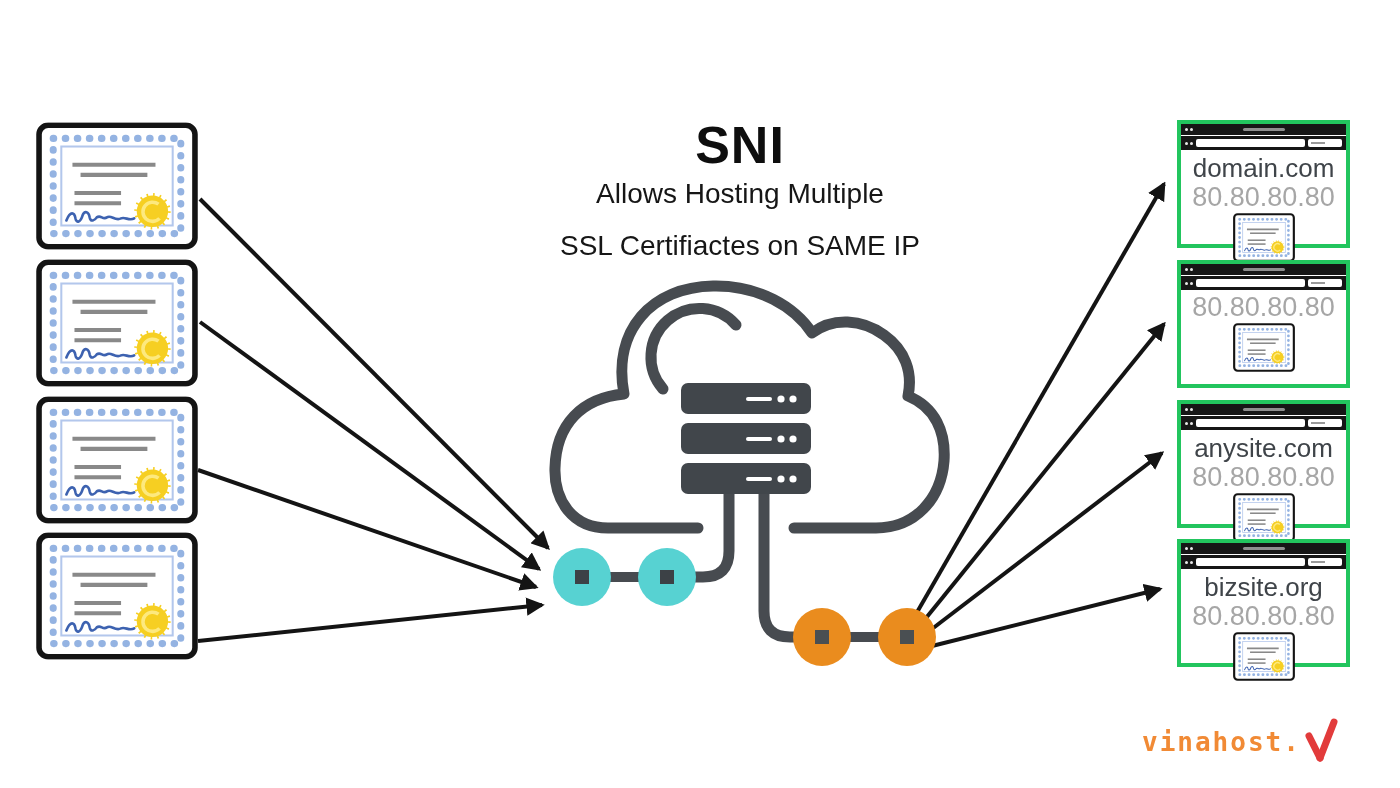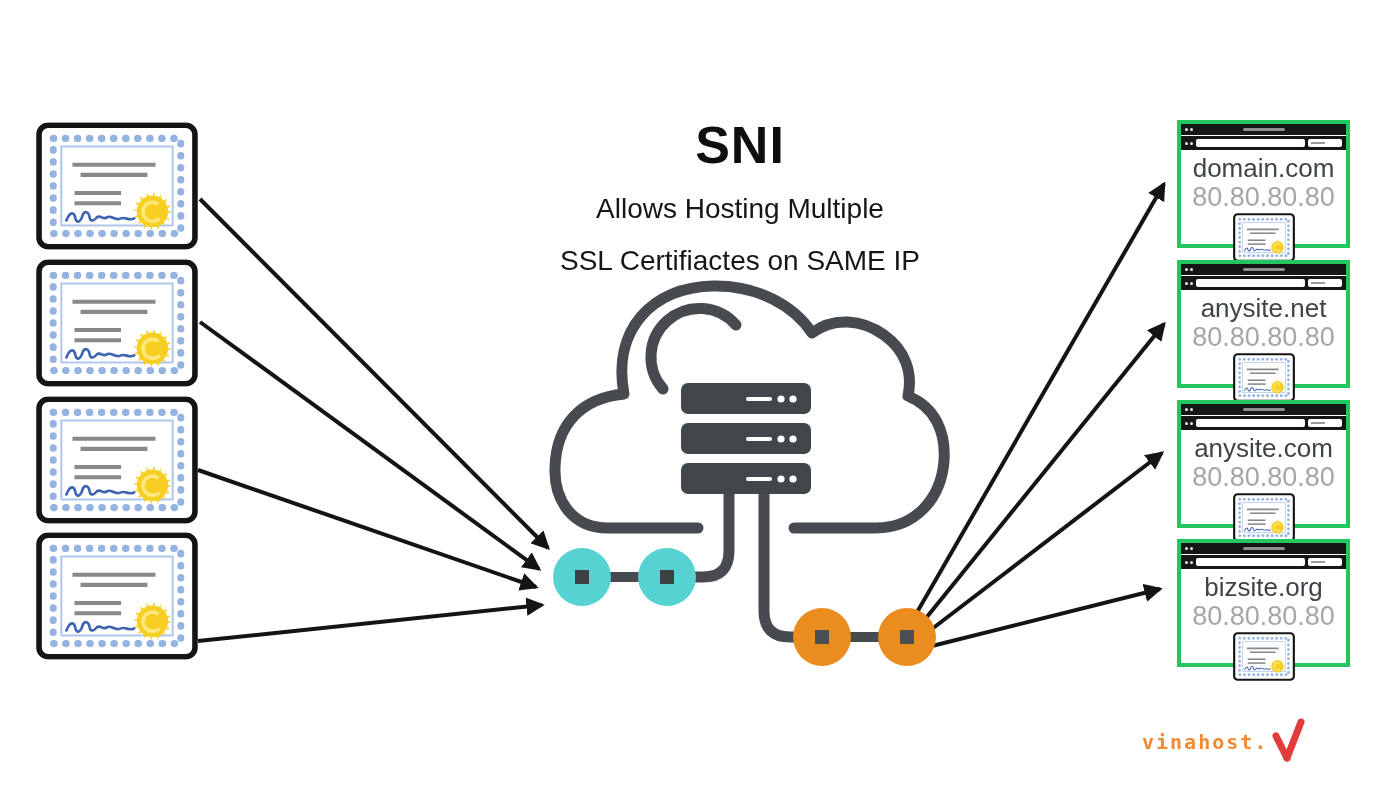--- a/index.html
+++ b/index.html
@@ -6,42 +6,42 @@
   .canvas{position:relative;width:1400px;height:788px;background:#ffffff;overflow:hidden;
           font-family:"Liberation Sans", sans-serif;padding-left:40px;}
   
   #diagram{position:absolute;left:0;top:0;width:1400px;height:788px;}
   
   .cert-card{position:absolute;left:36px;width:162px;height:128px;}
   .cert-card svg{display:block;width:162px;height:128px;}
   
   .title-block{position:absolute;left:530px;top:116px;width:420px;text-align:center;color:#0e0e0e;}
   .title-block h1{margin:0;font-size:52px;font-weight:700;letter-spacing:1px;line-height:58px;}
-  .subtitle{font-size:28px;line-height:36px;color:#161616;margin-top:17px;}
+  .subtitle{font-size:28px;line-height:36px;color:#161616;margin-top:2px;}
   
   .bwindow{position:absolute;left:1177px;width:173px;height:128px;background:#fff;
            border:4px solid #22c55e;box-sizing:border-box;}
   .bw-titlebar{height:11px;background:#161616;display:flex;align-items:center;
                border-bottom:1px solid #ffffff;position:relative;}
   .bw-toolbar{height:14px;background:#161616;display:flex;align-items:center;gap:3px;padding:0 4px;}
   .dotpair{display:flex;gap:2px;margin-left:4px;}
   .wdot{width:3px;height:3px;border-radius:50%;background:#e8e8e8;}
   .tbar-text{position:absolute;left:50%;top:4px;transform:translateX(-50%);
              width:42px;height:3px;border-radius:2px;background:#8f8f8f;}
   .addr{flex:1;height:8px;background:#ffffff;border-radius:2px;}
   .sbox{width:34px;height:8px;background:#ffffff;border-radius:2px;display:flex;align-items:center;padding-left:3px;box-sizing:border-box;}
   .sbox i{display:block;width:14px;height:2px;background:#9a9a9a;}
   .bw-content{text-align:center;padding-top:3px;}
   .bw-domain{font-size:26px;line-height:30px;color:#3f4449;}
   .bw-ip{font-size:27px;line-height:28px;color:#a6a6a6;}
   .bw-cert{margin-top:2px;}
   .bw-cert svg{width:62px;height:49px;}
   
   .logo{position:absolute;left:1142px;top:716px;display:flex;align-items:flex-end;}
-  .logo-text{font-family:"DejaVu Sans Mono", monospace;font-weight:700;font-size:20px;
+  .logo-text{font-family:"DejaVu Sans Mono", monospace;font-weight:700;font-size:26px;
              letter-spacing:2px;color:var(--logo-orange,#f18a35);line-height:44px;}
   .logo-mark{margin-left:2px;}
 </style>
 </head>
 <body>
 
 <div class="canvas">
 
   <svg width="0" height="0" style="position:absolute">
     <defs>
@@ -200,21 +200,20 @@
       <span class="dotpair" style="margin-left:0">
           <span class="wdot"></span>
           <span class="wdot"></span>
         </span>
       <span class="addr"></span>
       <span class="sbox">
           <i></i>
         </span>
     </div>
     <div class="bw-content">
-      <div class="bw-domain">anysite.net</div>
       <div class="bw-ip">80.80.80.80</div>
       <div class="bw-cert"><svg viewBox="0 0 160 126">
             <use href="#cert"></use>
           </svg></div>
     </div>
   </div>
 
   <div class="bwindow" style="top:400px">
     <div class="bw-titlebar">
       <span class="dotpair">

